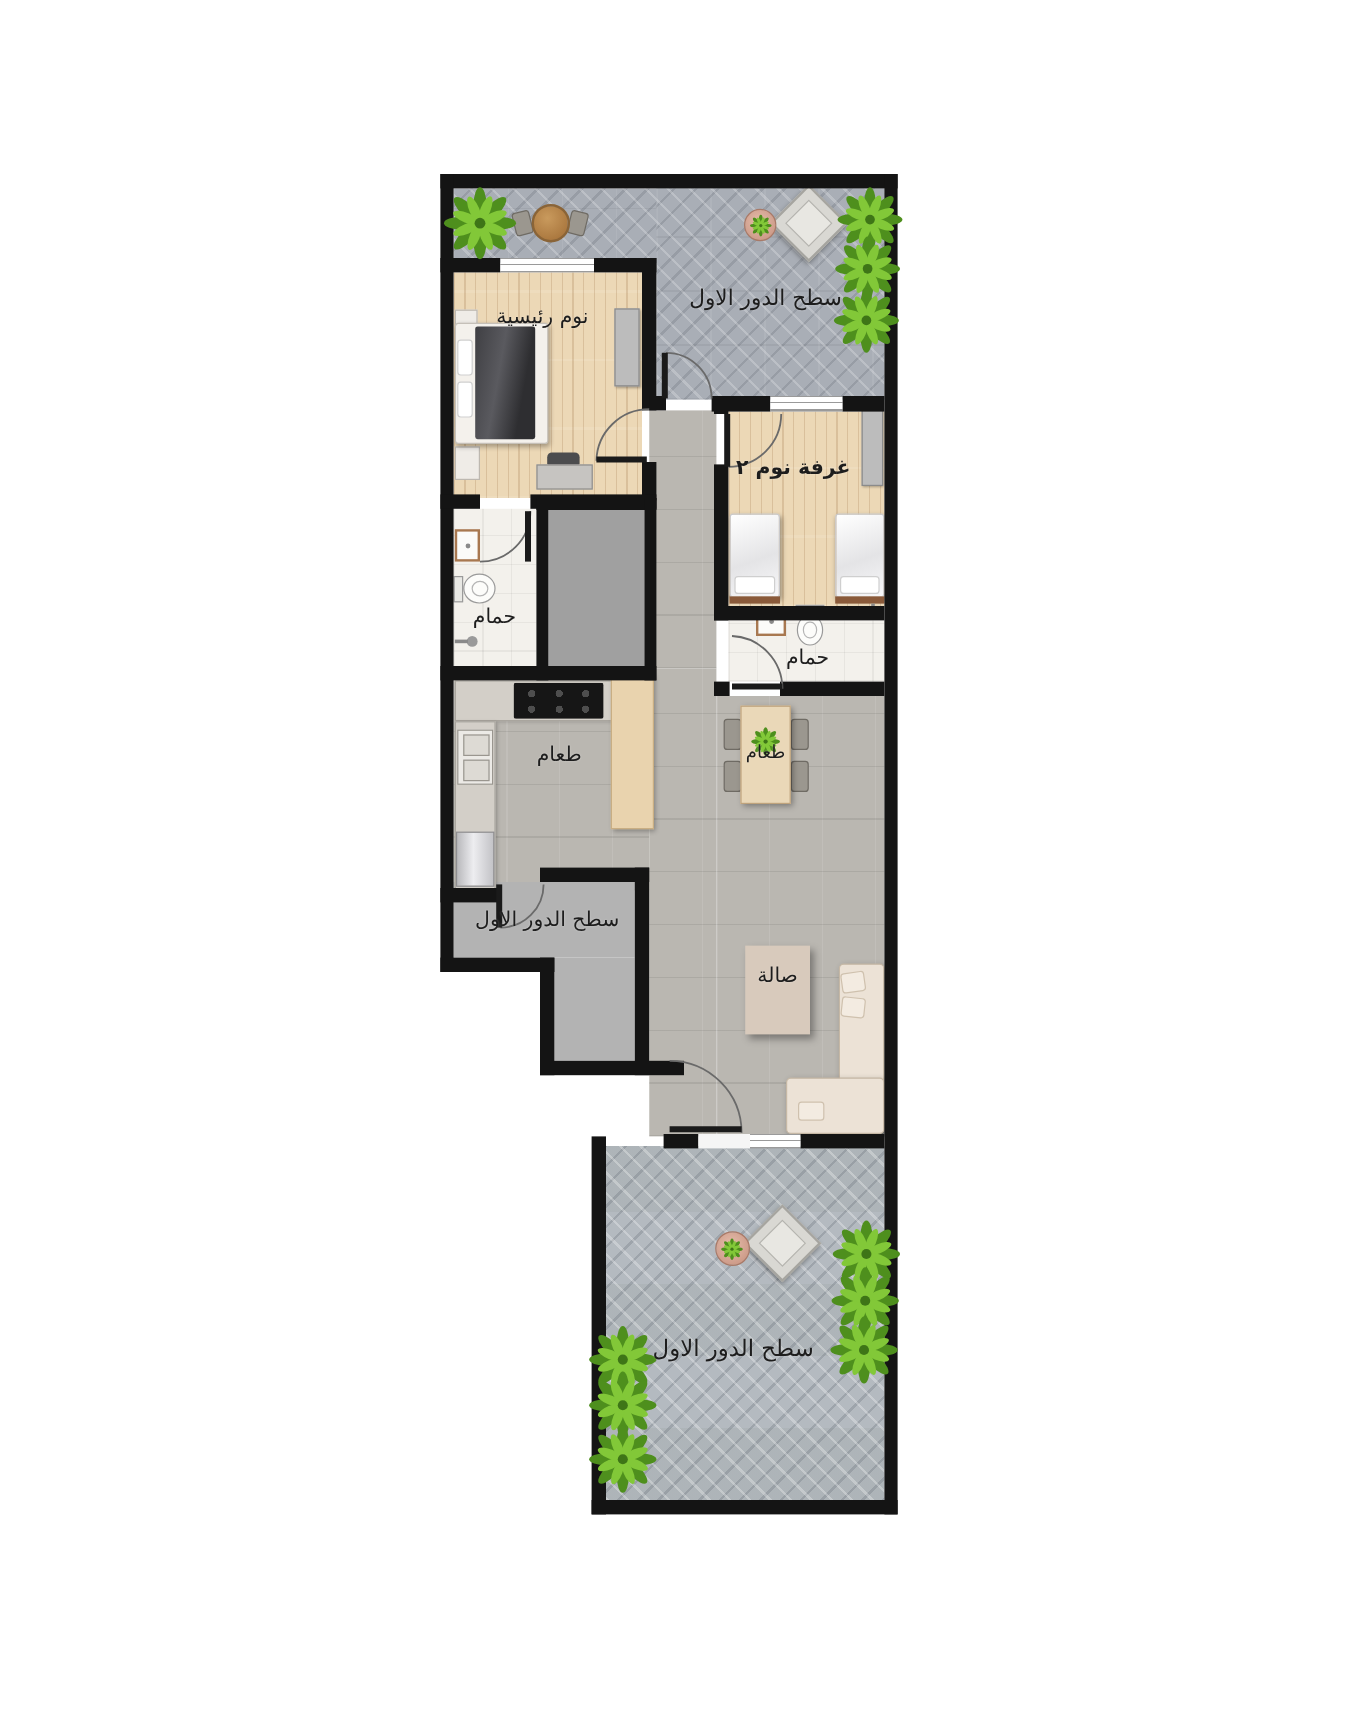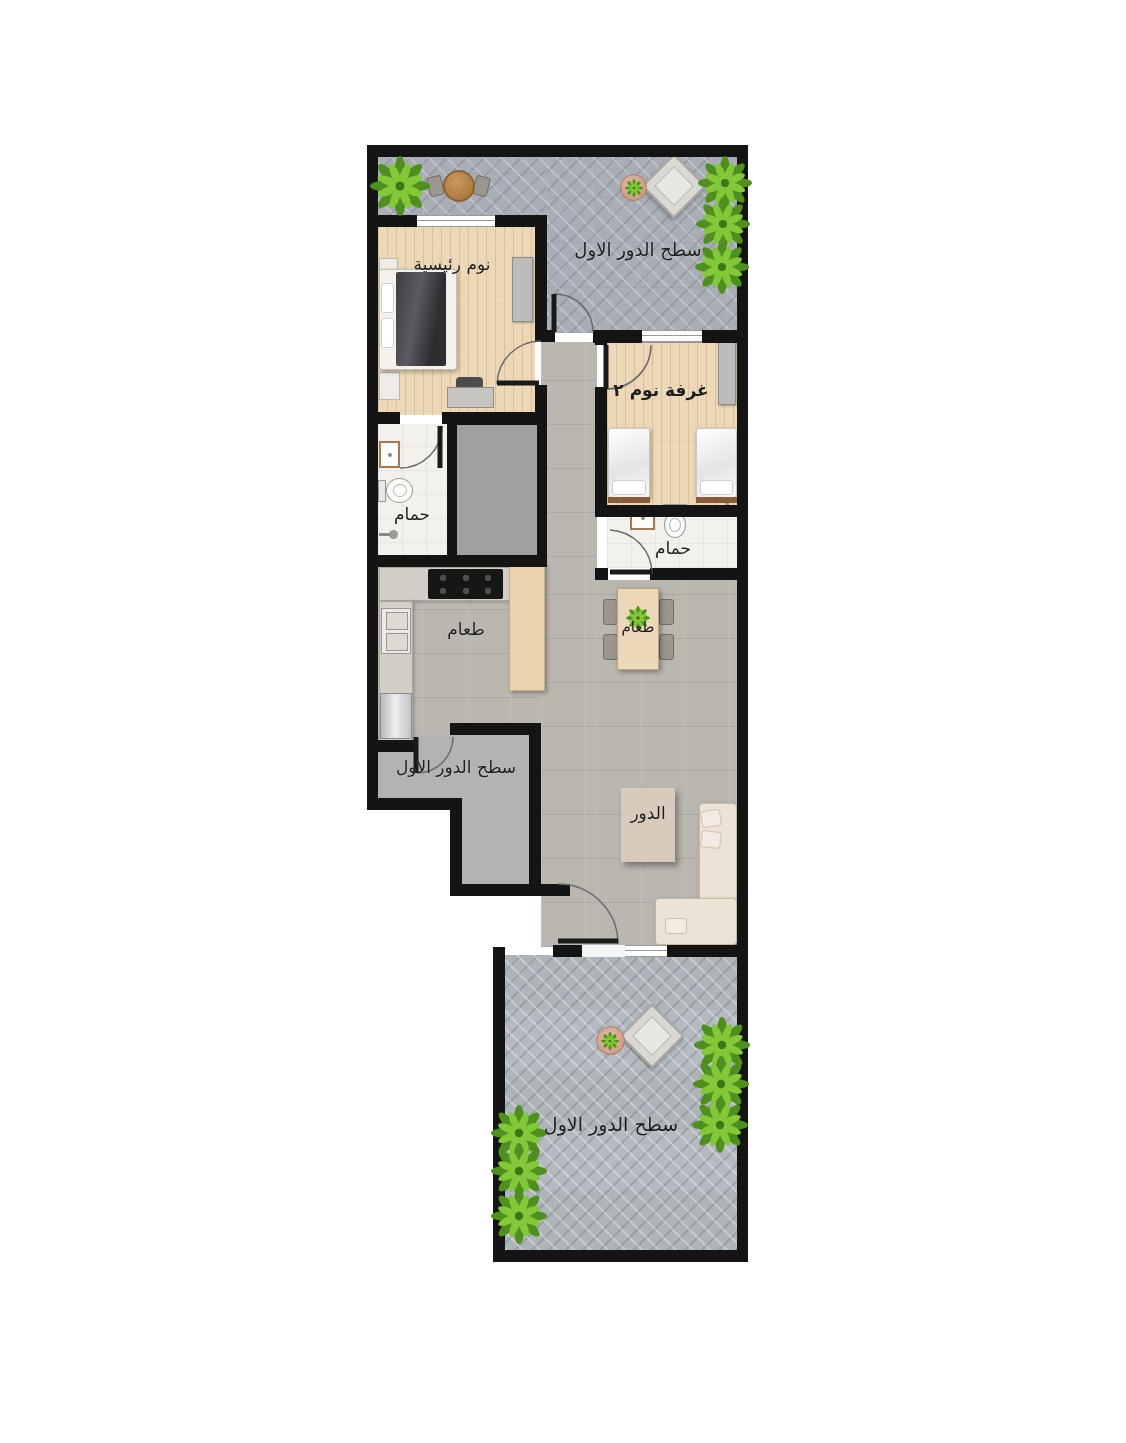--- a/index.html
+++ b/index.html
@@ -283,16 +283,16 @@
   </svg>
 
   <div class="abs lbl" style="left:638px;top:249px;font-size:18px;">سطح الدور الاول</div>
   <div class="abs lbl" style="left:452px;top:264px;">نوم رئيسية</div>
   <div class="abs lbl" style="left:661px;top:390px;font-weight:bold;">غرفة نوم ٢</div>
   <div class="abs lbl" style="left:412px;top:514px;">حمام</div>
   <div class="abs lbl" style="left:673px;top:548px;">حمام</div>
   <div class="abs lbl" style="left:466px;top:629px;">طعام</div>
   <div class="abs lbl small" style="left:638px;top:627px;font-family:Liberation Serif, serif;">طعام</div>
   <div class="abs lbl" style="left:456px;top:767px;">سطح الدور الاول</div>
-  <div class="abs lbl" style="left:648px;top:813px;">الدور</div>
+  <div class="abs lbl" style="left:648px;top:813px;">صالة</div>
   <div class="abs lbl big" style="left:611px;top:1124px;">سطح الدور الاول</div>
 
 </div>
 
 </body></html>

